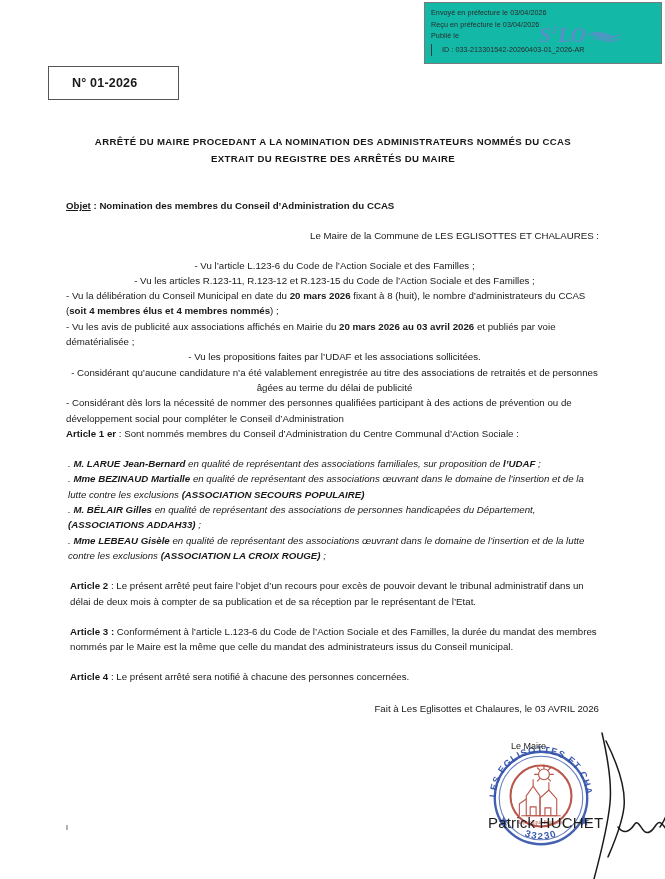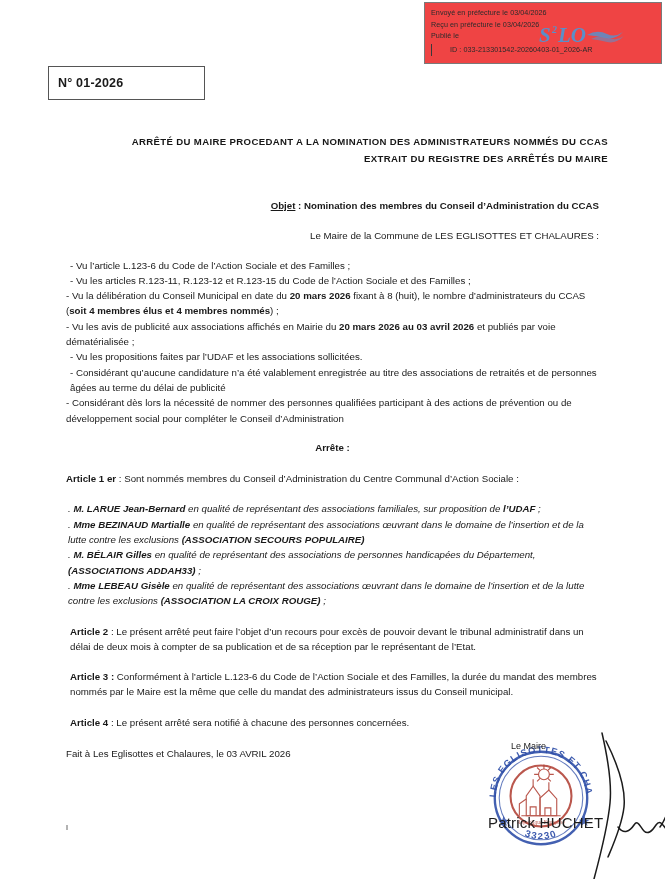--- a/index.html
+++ b/index.html
@@ -24,70 +24,70 @@
   
   .prefecture-box {
     position: absolute;
     left: 424px;
     top: 2px;
     width: 238px;
     height: 62px;
     border: 1px solid #7a7a7a;
     box-sizing: border-box;
     padding: 4px 0 0 6px;
-    background: #ef4444;
+    background: #14b8a6;
   }
   .prefecture-box .pline {
     font-size: 7.2px;
     line-height: 11.5px;
     color: #2b2b2b;
     letter-spacing: .05px;
     white-space: nowrap;
   }
   .prefecture-box .pline.id {
     border-left: 1.4px solid #3a3a3a;
-    padding-left: 18px;
+    padding-left: 10px;
     margin-top: 2.5px;
     font-size: 7.2px;
   }
   .slo-logo {
     position: absolute;
     right: 6px;
     top: 16px;
     width: 118px;
     height: 30px;
     pointer-events: none;
   }
 
   
   .num-box {
     position: absolute;
     left: 48px;
     top: 66px;
-    width: 157px;
+    width: 131px;
     height: 34px;
     border: 1px solid #555;
     box-sizing: border-box;
     display: flex;
     align-items: center;
-    padding-left: 9px;
+    padding-left: 23px;
   }
   .num-box span {
     font-size: 12.5px;
     font-weight: bold;
     letter-spacing: .2px;
   }
 
   
   .title-block {
     position: absolute;
     left: 58px;
     top: 134px;
     width: 550px;
-    text-align: right;
+    text-align: center;
   }
   .title-block .tline {
     font-size: 9.6px;
     font-weight: bold;
     letter-spacing: .35px;
     line-height: 16.5px;
     color: #171717;
   }
 
   
@@ -100,44 +100,43 @@
   .body-wrap p {
     margin: 0;
     font-size: 9.7px;
     line-height: 15.3px;
     color: #191919;
   }
   .objet {
     font-weight: bold;
     font-size: 9.8px;
     margin-bottom: 15px !important;
-    text-align: right;
   }
   .objet .u {
     text-decoration: underline;
   }
   .intro { margin-bottom: 14px !important; text-align: right; }
 
   .clause-list { margin: 0 0 0 0; }
   .clause-list p { text-indent: 0; }
-  .clause-list p.ind { padding-left: 4px; }
+  .clause-list p.ind { padding-left: 4px; text-align: center; }
 
   .arrete-head {
     text-align: center;
     font-weight: bold;
     font-size: 9.7px;
     margin-top: 14px !important;
     margin-bottom: 16px !important;
   }
 
   .art-1 { margin-bottom: 15px !important; }
   .member-list p { padding-left: 2px; font-style: italic; }
 
   .article-block { margin-top: 15px !important; padding-left: 4px; }
-  .fait { margin-top: 16px !important; }
+  .fait { margin-top: 16px !important; text-align: right; }
 
   b, .b { font-weight: bold; }
 
   
   .sig-zone {
     position: absolute;
     left: 460px;
     top: 735px;
     width: 200px;
     height: 140px;
@@ -232,21 +231,20 @@
     <div class="clause-list">
       <p class="ind">- Vu l’article L.123-6 du Code de l’Action Sociale et des Familles ;</p>
       <p class="ind">- Vu les articles R.123-11, R.123-12 et R.123-15 du Code de l’Action Sociale et des Familles ;</p>
       <p><span>- Vu la délibération du Conseil Municipal en date du </span><b>20 mars 2026</b><span> fixant à 8 (huit), le nombre d’administrateurs du CCAS (</span><b>soit 4 membres élus et 4 membres nommés</b><span>) ;</span></p>
       <p><span>- Vu les avis de publicité aux associations affichés en Mairie du </span><b>20 mars 2026 au 03 avril 2026</b><span> et publiés par voie dématérialisée ;</span></p>
       <p class="ind">- Vu les propositions faites par l’UDAF et les associations sollicitées.</p>
       <p class="ind">- Considérant qu’aucune candidature n’a été valablement enregistrée au titre des associations de retraités et de personnes âgées au terme du délai de publicité</p>
       <p>- Considérant dès lors la nécessité de nommer des personnes qualifiées participant à des actions de prévention ou de développement social pour compléter le Conseil d’Administration</p>
     </div>
 
-    <p class="arrete-head">Arrête :</p>
 
     <p class="art-1"><b>Article 1 er</b><span> : Sont nommés membres du Conseil d’Administration du Centre Communal d’Action Sociale :</span></p>
 
     <div class="member-list">
       <p><span>. </span><b>M. LARUE Jean-Bernard</b><span> en qualité de représentant des associations familiales, sur proposition de </span><b>l’UDAF</b><span> ;</span></p>
 
       <p><span>. </span><b>Mme BEZINAUD Martialle</b><span> en qualité de représentant des associations œuvrant dans le domaine de l’insertion et de la lutte contre les exclusions </span><b>(ASSOCIATION SECOURS POPULAIRE)</b><span></span></p>
 
       <p><span>. </span><b>M. BÉLAIR Gilles</b><span> en qualité de représentant des associations de personnes handicapées du Département, </span><b>(ASSOCIATIONS ADDAH33)</b><span> ;</span></p>
 

